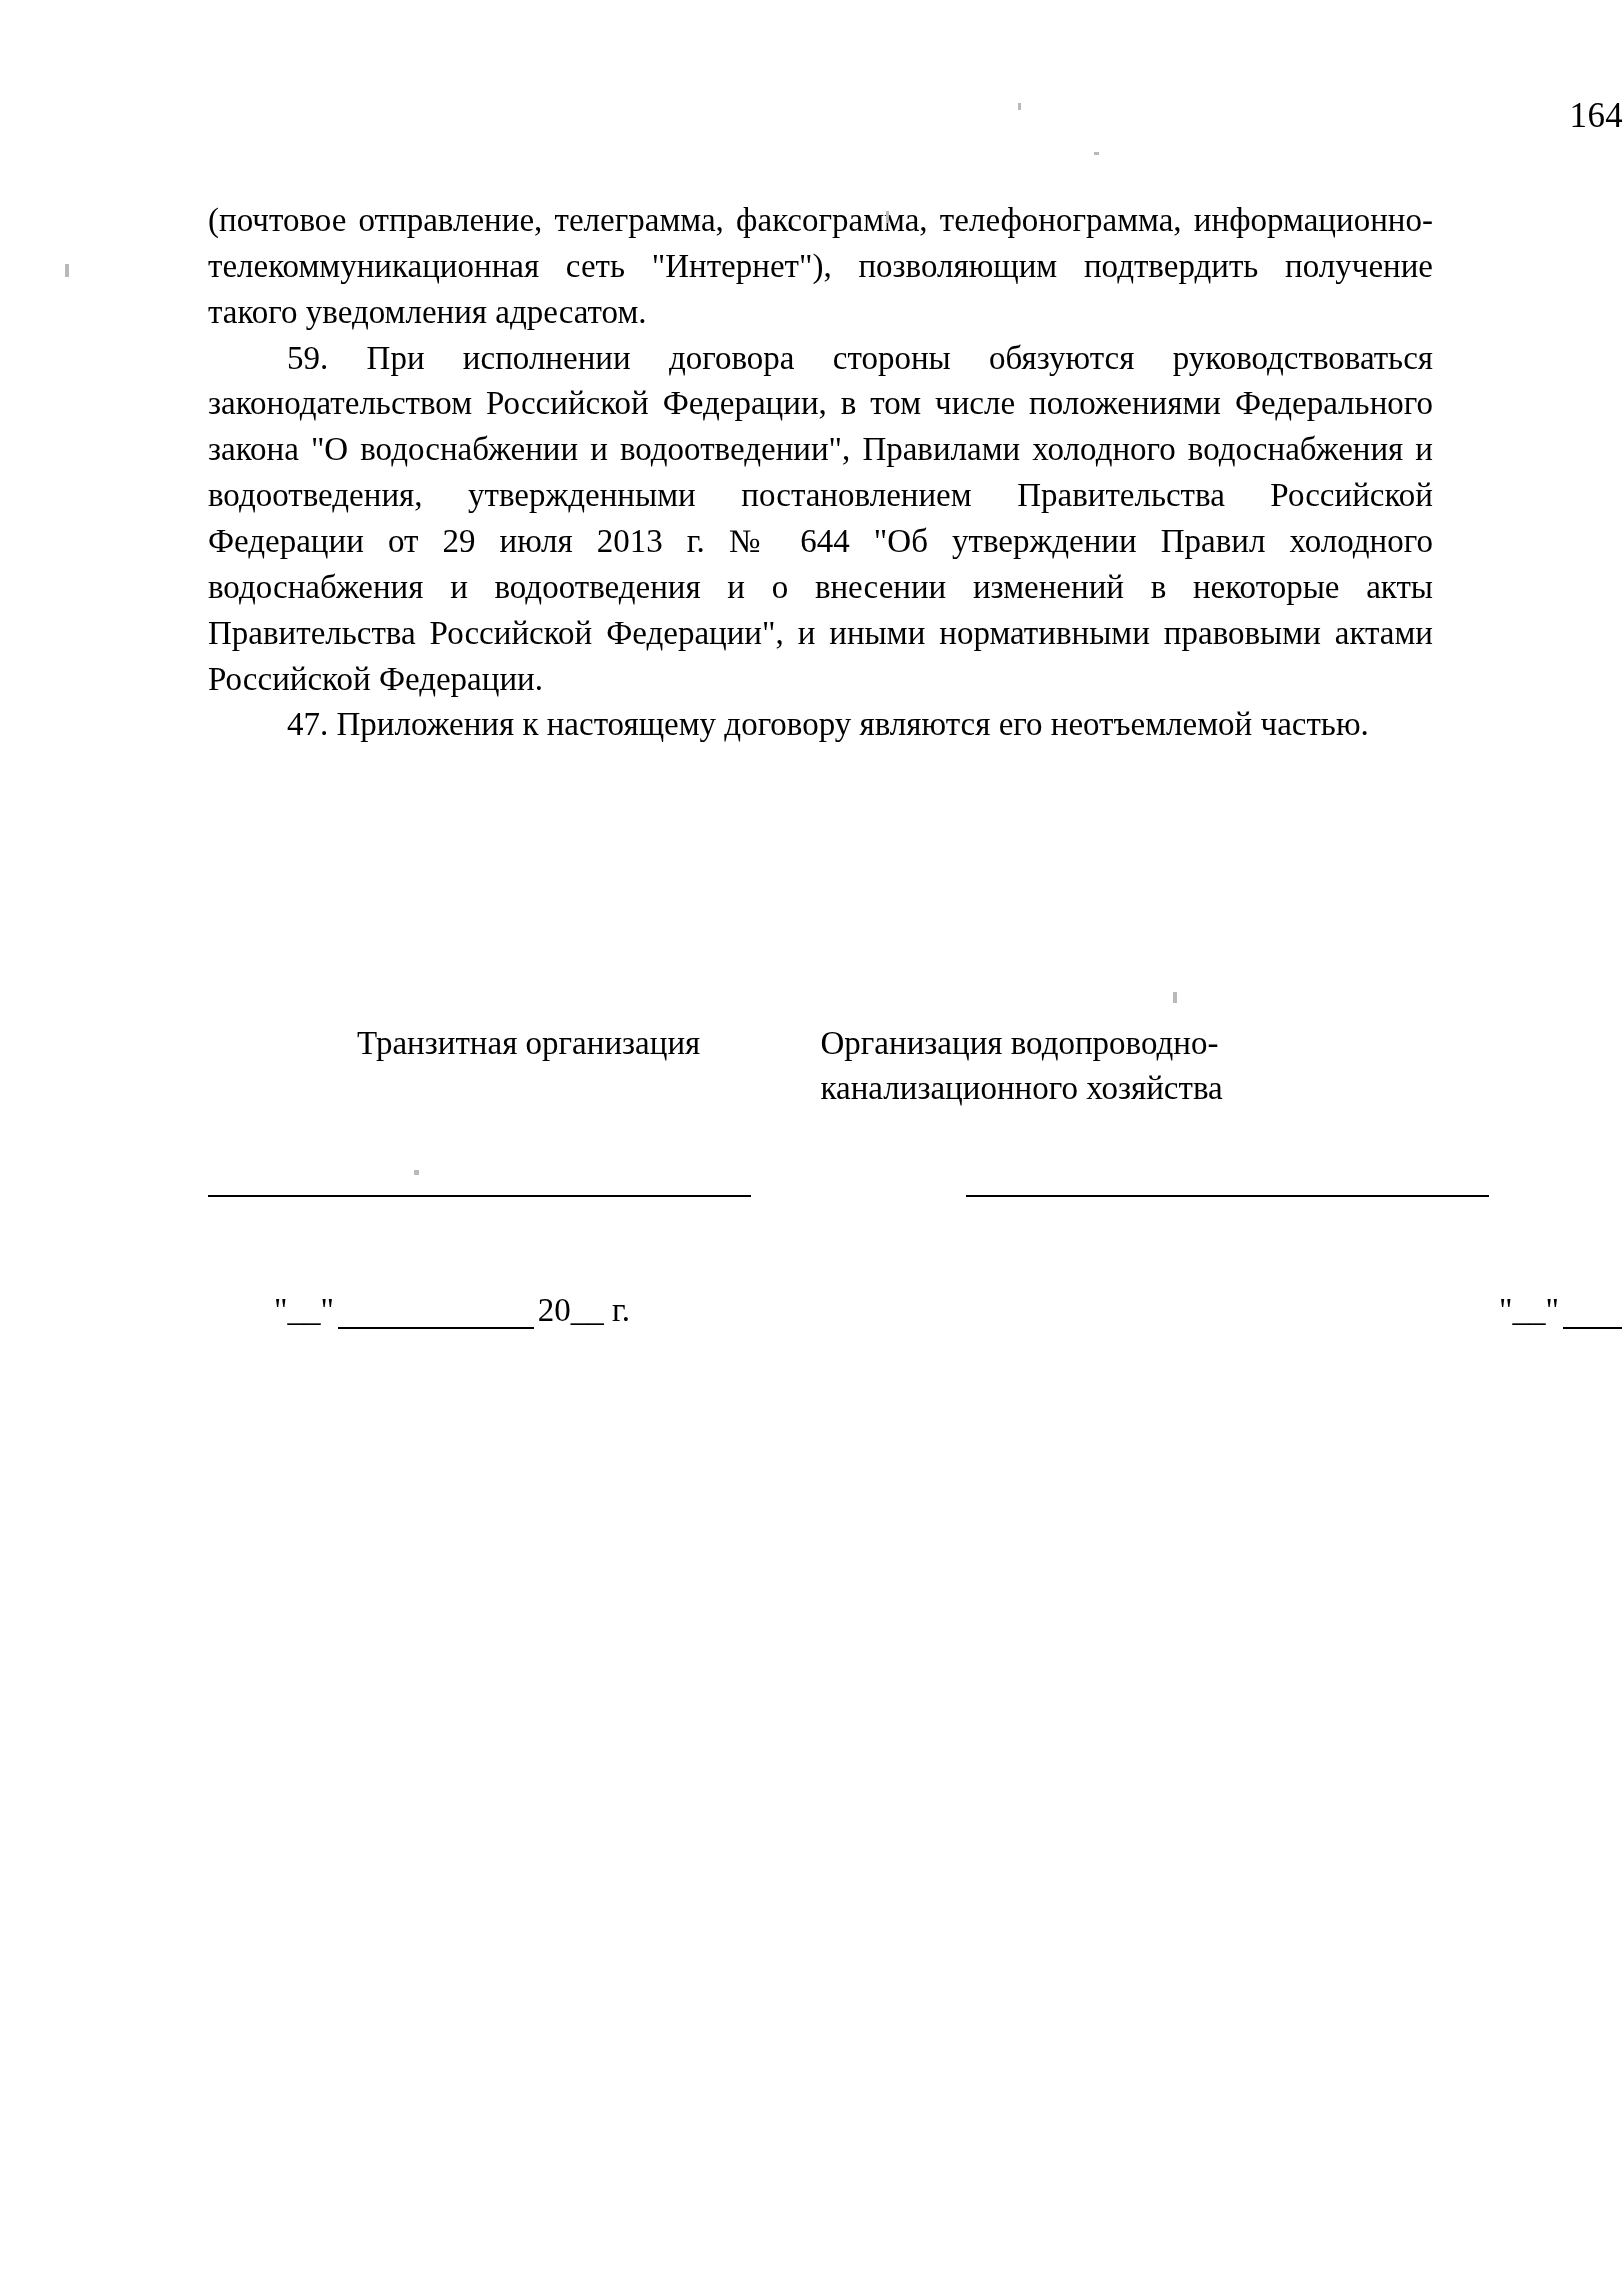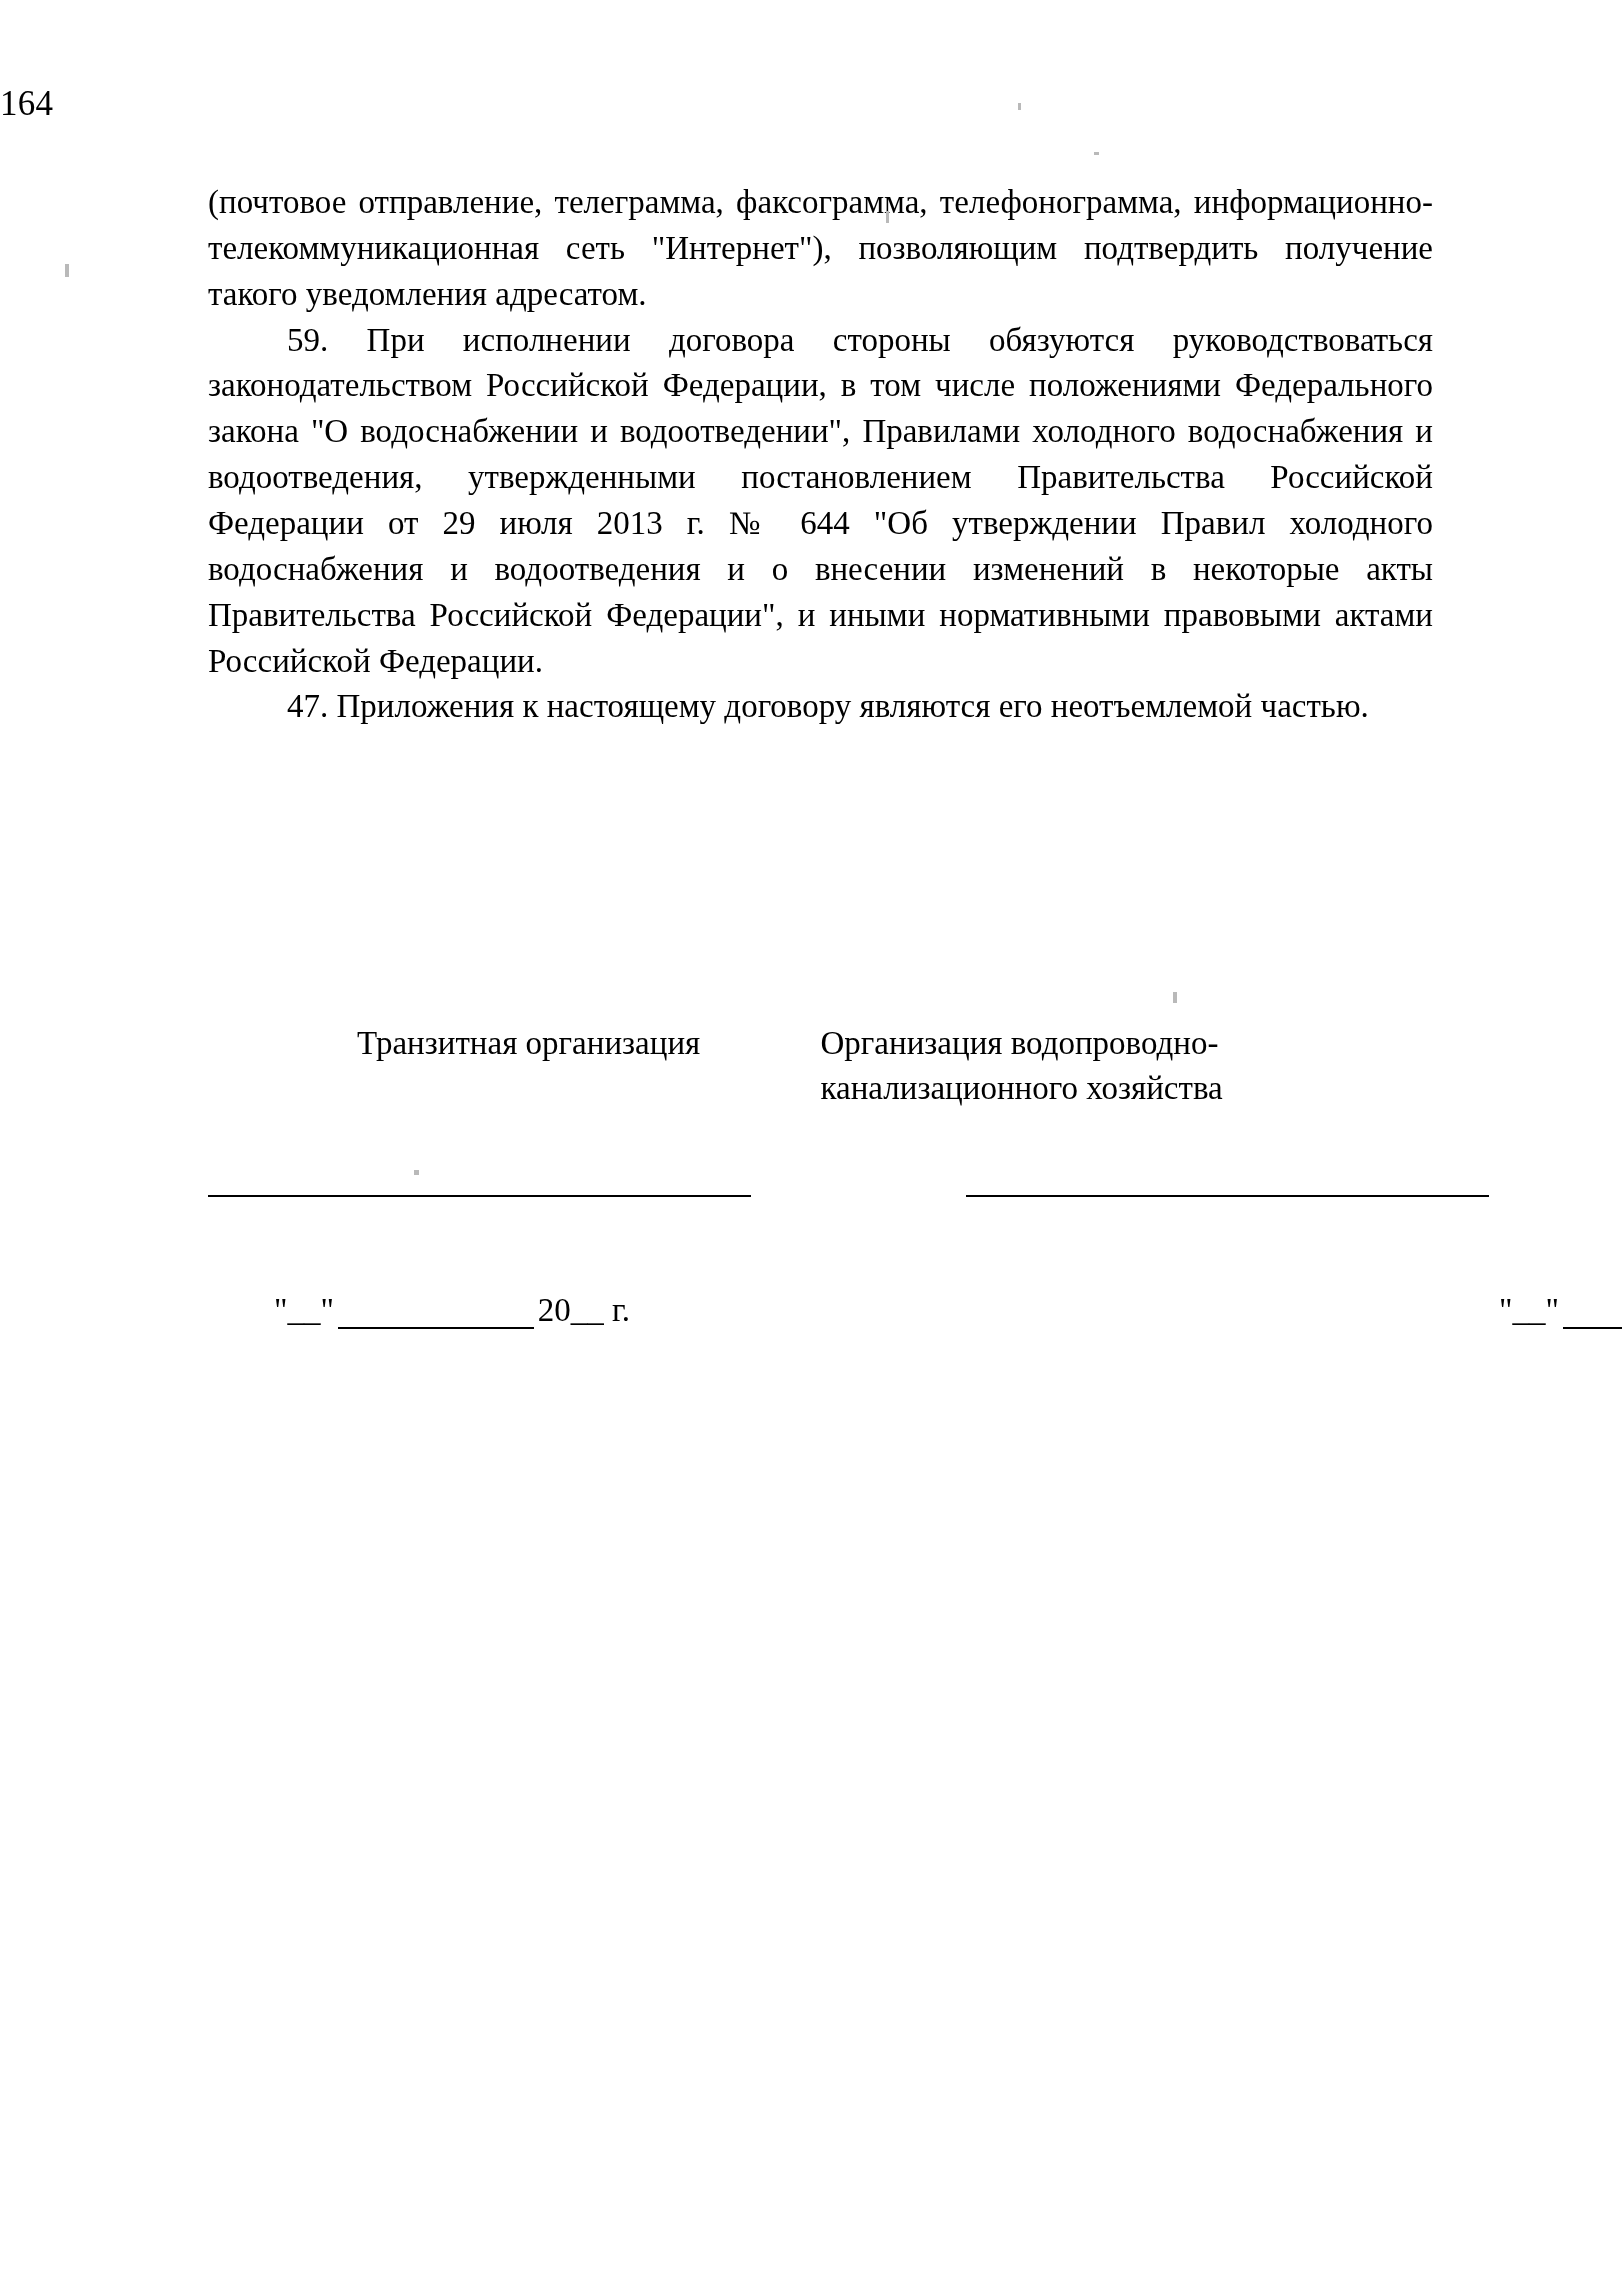--- a/index.html
+++ b/index.html
@@ -18,32 +18,32 @@
   .page {
     position: absolute;
     left: 0;
     top: 0;
     width: 1623px;
     height: 2295px;
     background: #ffffff;
   }
   .page-number {
     position: absolute;
-    top: 86px;
+    top: 98px;
     left: 0;
     width: 1623px;
-    text-align: left;
+    text-align: right;
     font-size: 35px;
     line-height: 1;
     letter-spacing: 0.3px;
   }
   .body-block {
     position: absolute;
     left: 208px;
-    top: 180px;
+    top: 198px;
     width: 1225px;
   }
   p.para {
     margin: 0;
     font-size: 33px;
     line-height: 1.39;
     text-align: justify;
     text-justify: inter-word;
   }
   p.para.has-indent {

